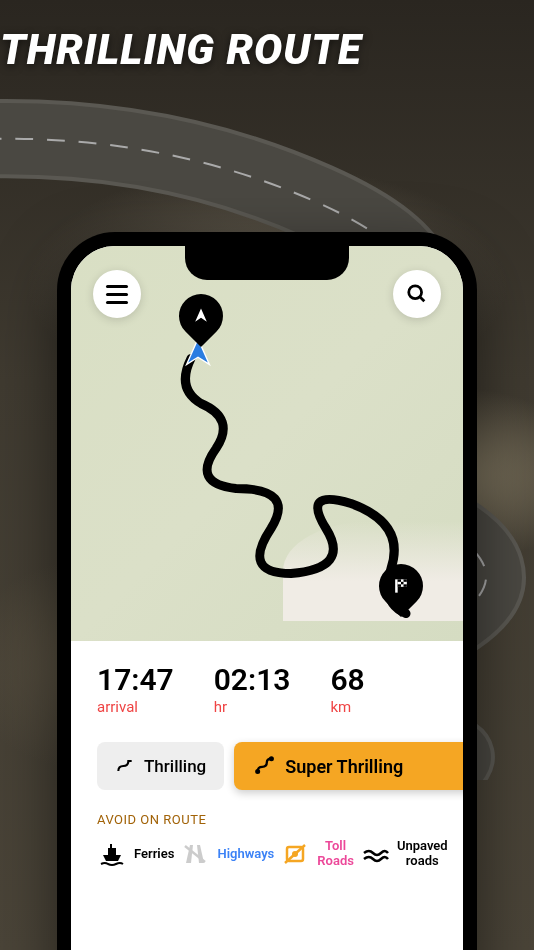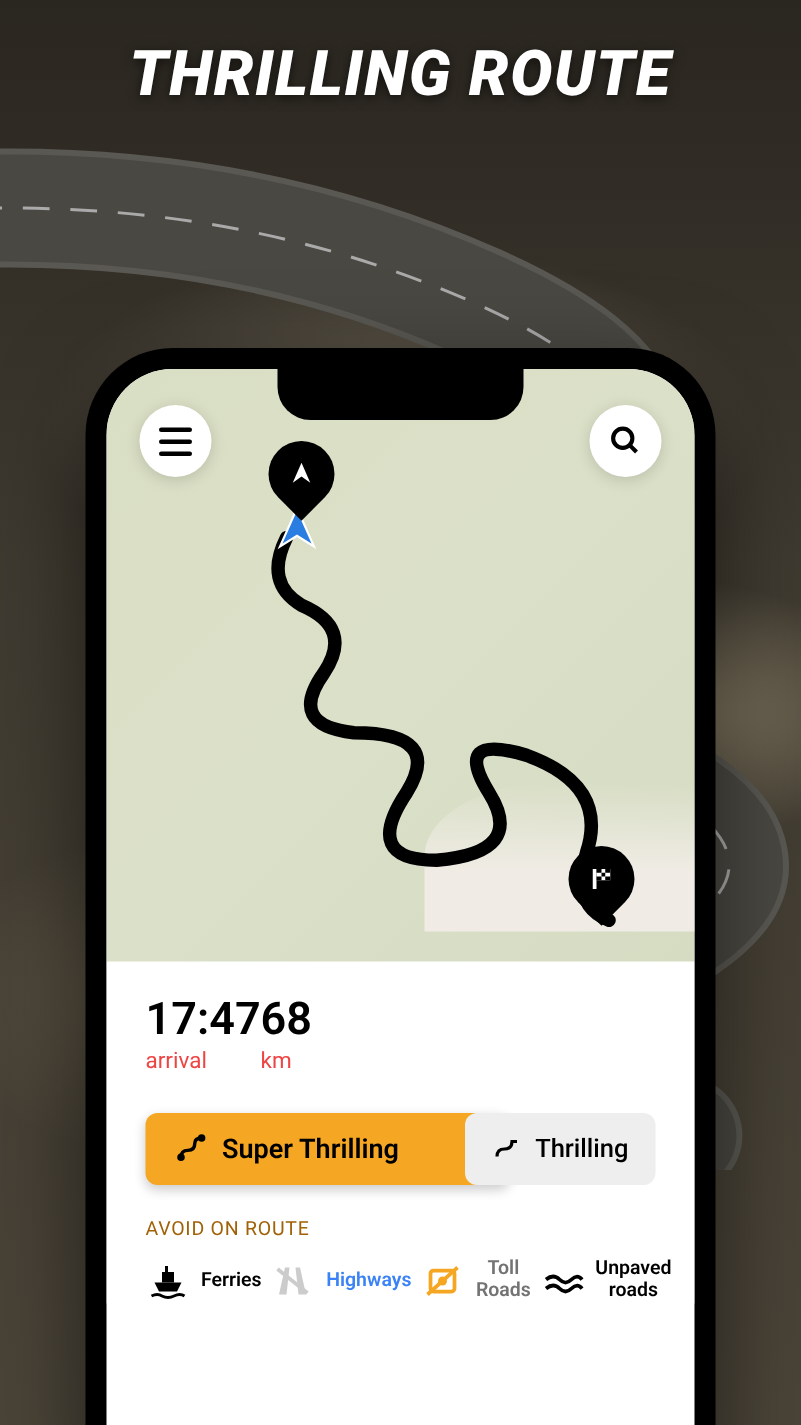--- a/index.html
+++ b/index.html
@@ -29,21 +29,21 @@
       left: -60px;
       right: -60px;
       height: 700px;
     }
     
     .bg-road svg { width: 100%; height: 100%; }
     
     .headline {
       position: relative;
       z-index: 2;
-      text-align: center;
+      text-align: left;
       padding-top: 28px;
       color: #fff;
       font-weight: 900;
       font-style: italic;
       font-size: 42px;
       line-height: 1.05;
       letter-spacing: 1px;
       text-shadow: 0 2px 8px rgba(0,0,0,0.6);
     }
     
@@ -166,20 +166,21 @@
       z-index: 3;
     }
     
     .info-panel {
       background: #fff;
       padding: 24px 26px 0 26px;
     }
     
     .stats-row {
       display: flex;
+      gap: 40px;
       margin-bottom: 26px;
     }
     
     .stat { display: flex; flex-direction: column; }
     .stat-value { font-size: 30px; font-weight: 600; color: #000; line-height: 1; }
     .stat-label { font-size: 15px; color: #ef4444; margin-top: 3px; }
     
     .mode-row {
       display: flex;
       gap: 10px;
@@ -245,21 +246,21 @@
     
     .avoid-text {
       font-size: 13px;
       font-weight: 600;
       text-align: center;
       line-height: 1.15;
     }
     
     .avoid-active .avoid-text { color: #000; }
     .avoid-inactive .avoid-text { color: #3b82f6; }
-    .avoid-highlight .avoid-text { color: #737373; }
+    .avoid-highlight .avoid-text { color: #ec4899; }
   </style>
 </head>
 <body>
 
 <div class="bg"></div>
 <div class="bg-road">
   <svg viewBox="0 0 660 700">
     <path d="M -20 60 Q 200 40, 380 120 Q 560 200, 420 280 Q 260 360, 440 420 Q 640 490, 480 560 Q 300 640, 520 680" stroke="#5a5852" stroke-width="80" fill="none" stroke-linecap="round"></path>
     <path d="M -20 60 Q 200 40, 380 120 Q 560 200, 420 280 Q 260 360, 440 420 Q 640 490, 480 560 Q 300 640, 520 680" stroke="#4a4842" stroke-width="72" fill="none" stroke-linecap="round"></path>
     <path d="M -20 60 Q 200 40, 380 120 Q 560 200, 420 280 Q 260 360, 440 420 Q 640 490, 480 560 Q 300 640, 520 680" stroke="#aaa" stroke-width="2" fill="none" stroke-dasharray="18 14"></path>
@@ -330,39 +331,43 @@
       </div>
     </div>
 
     <div class="info-panel">
       <div class="stats-row">
         <div class="stat">
           <span class="stat-value">17:47</span>
           <span class="stat-label">arrival</span>
         </div>
         <div class="stat">
+          <span class="stat-value">02:13</span>
+          <span class="stat-label">hr</span>
+        </div>
+        <div class="stat">
           <span class="stat-value">68</span>
           <span class="stat-label">km</span>
         </div>
       </div>
 
       <div class="mode-row">
+        <div class="mode-btn mode-thrilling">
+          <svg width="20" height="20" viewBox="0 0 24 24" fill="none" stroke="#000" stroke-width="2.5">
+            <path d="M 4 18 Q 4 12, 10 12 Q 16 12, 16 6 L 20 6"></path>
+          </svg>
+          <span>Thrilling</span>
+        </div>
         <div class="mode-btn mode-super">
           <svg width="22" height="22" viewBox="0 0 24 24" fill="none" stroke="#000" stroke-width="2.5">
             <path d="M 4 18 Q 4 13, 9 13 Q 14 13, 14 8 Q 14 4, 19 4"></path>
             <circle cx="4" cy="18" r="1.5" fill="#000"></circle>
             <circle cx="19" cy="4" r="1.5" fill="#000"></circle>
           </svg>
           <span>Super Thrilling</span>
-        </div>
-        <div class="mode-btn mode-thrilling">
-          <svg width="20" height="20" viewBox="0 0 24 24" fill="none" stroke="#000" stroke-width="2.5">
-            <path d="M 4 18 Q 4 12, 10 12 Q 16 12, 16 6 L 20 6"></path>
-          </svg>
-          <span>Thrilling</span>
         </div>
       </div>
 
       <div class="avoid-label">AVOID ON ROUTE</div>
 
       <div class="avoid-row">
         <div class="avoid-item avoid-active">
           <div class="avoid-icon">
             <svg width="30" height="26" viewBox="0 0 30 26" fill="#000">
               <path d="M 6 14 L 24 14 L 21 20 L 9 20 Z"></path>

